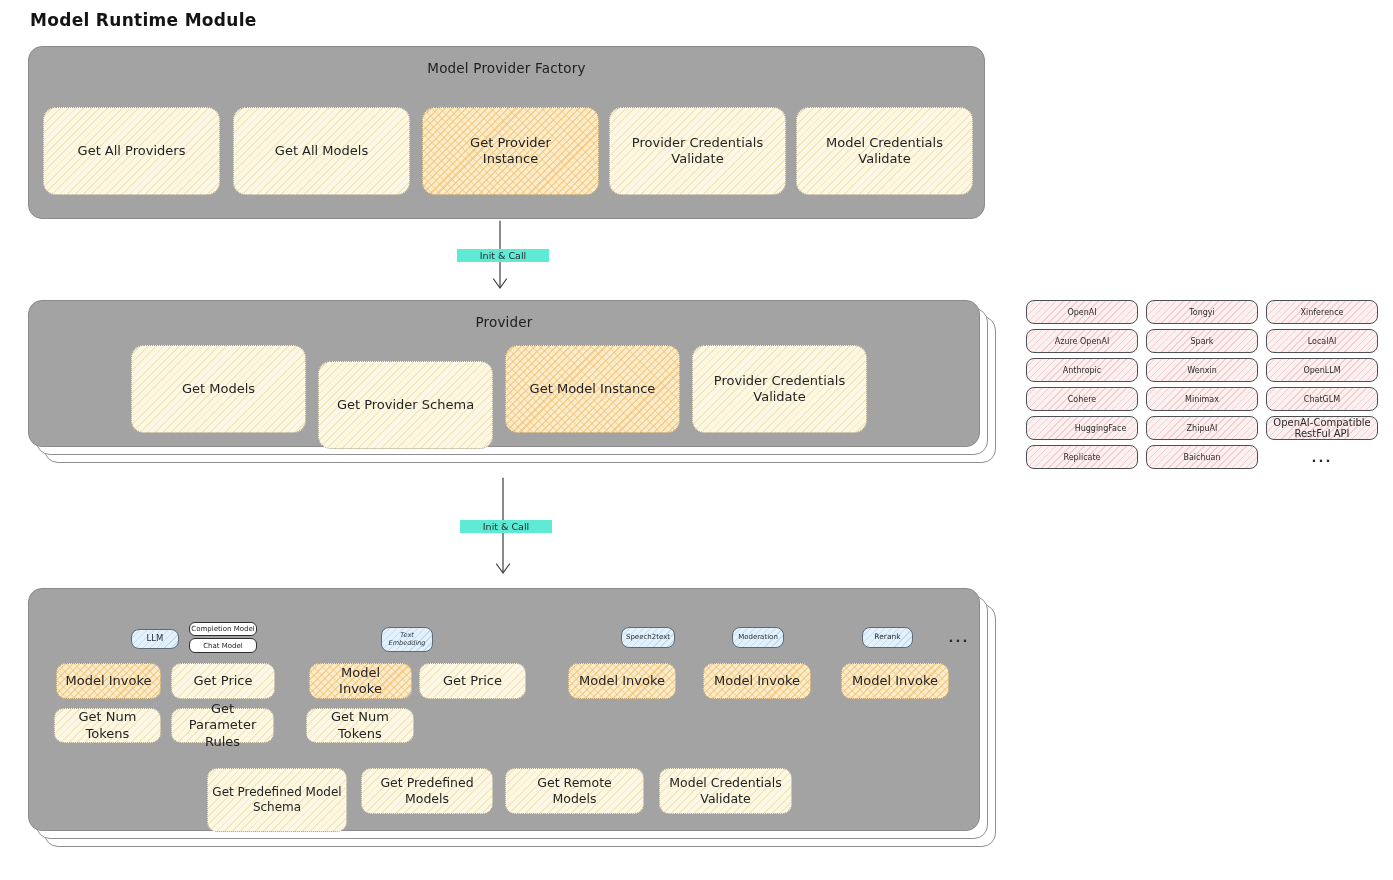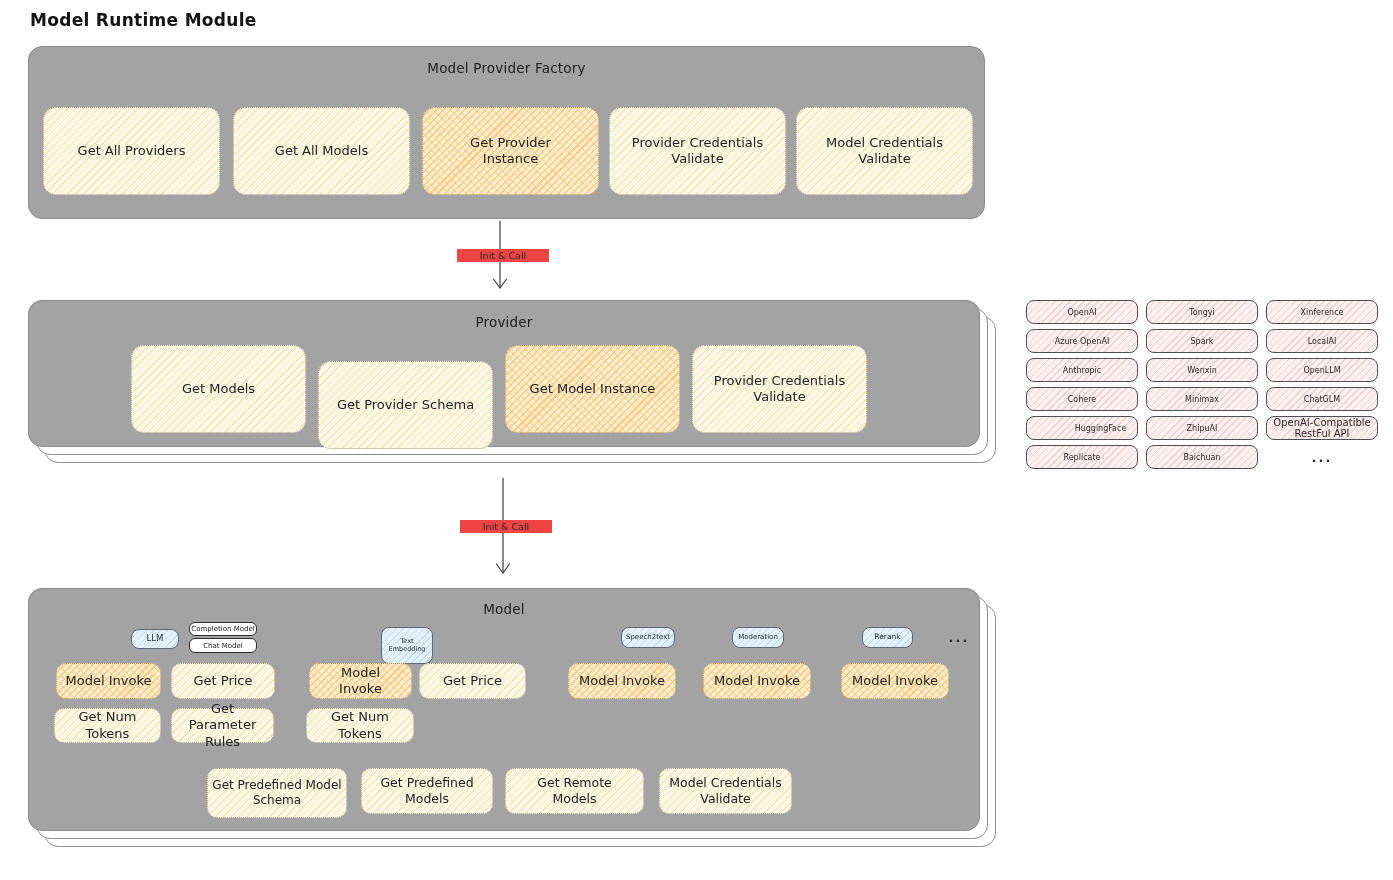--- a/index.html
+++ b/index.html
@@ -61,21 +61,21 @@
   .minitab {
     position:absolute; display:flex; align-items:center; justify-content:center;
     text-align:center; font-size:7px; color:#1c1c1c; box-sizing:border-box;
     background:#ffffff; border:1.2px solid #2e2e2e; border-radius:6px;
   }
   .ellipsis {
     position:absolute; display:flex; align-items:center; justify-content:center;
     font-size:13px; font-weight:600; letter-spacing:2px; color:#2b2b2b;
   }
   .arrow-label {
-    position:absolute; background:#ef4444; text-align:center; font-size:9.5px; color:#2a2a2a;
+    position:absolute; background:#5eead4; text-align:center; font-size:9.5px; color:#2a2a2a;
     padding:1px 2px;
   }
   svg.arrow { position:absolute; overflow:visible; }
 </style>
 </head>
 <body>
 
 <div class="canvas">
 
   <div class="page-title">Model Runtime Module</div>
@@ -126,42 +126,41 @@
 
   <svg class="arrow" style="left:492px; top:478px;" width="22" height="102" viewBox="0 0 22 102">
     <path d="M11 0 L11 94" stroke="#3c3c3c" stroke-width="1.2" fill="none" stroke-linecap="round"></path>
     <path d="M4.5 86 L11 95 L17.5 86" stroke="#3c3c3c" stroke-width="1.2" fill="none" stroke-linecap="round"></path>
   </svg>
   <div class="arrow-label" style="left:460px; top:520px; width:88px;">Init &amp; Call</div>
 
   <div class="stack-layer" style="left:44px; top:604px; width:952px; height:243px;"></div>
   <div class="stack-layer" style="left:36px; top:596px; width:952px; height:243px;"></div>
   <div class="container" style="left:28px; top:588px; width:952px; height:243px;">
-    <div class="container-title" style="margin-top:12px;">Model</div>
 
     <div class="tab" style="left:102px; top:40px; width:48px; height:20px; font-size:8.5px;">LLM</div>
     <div class="minitab" style="left:160px; top:33px; width:68px; height:14px;">Completion Model</div>
     <div class="minitab" style="left:160px; top:49px; width:68px; height:15px;">Chat Model</div>
-    <div class="tab" style="left:352px; top:38px; width:52px; height:37px; font-size:6.5px; padding:4px 8px;">Text Embedding</div>
+    <div class="tab" style="left:352px; top:38px; width:52px; height:25px; font-size:6.5px; padding:4px 8px;font-style:italic;">Text Embedding</div>
     <div class="tab" style="left:569px; top:38px; width:54px; height:21px;margin-left:23px;">Speech2text</div>
     <div class="tab" style="left:703px; top:38px; width:52px; height:21px;">Moderation</div>
     <div class="tab" style="left:833px; top:38px; width:51px; height:21px; font-size:7.5px;">Rerank</div>
     <div class="ellipsis" style="left:915px; top:36px; width:30px; height:24px;">...</div>
 
     <div class="node hl small" style="left:27px; top:74px; width:105px; height:36px;">Model Invoke</div>
     <div class="node light small" style="left:142px; top:74px; width:104px; height:36px;">Get Price</div>
     <div class="node hl small" style="left:280px; top:74px; width:103px; height:36px;">Model Invoke</div>
     <div class="node light small" style="left:390px; top:74px; width:107px; height:36px;">Get Price</div>
     <div class="node hl small" style="left:539px; top:74px; width:108px; height:36px;">Model Invoke</div>
     <div class="node hl small" style="left:674px; top:74px; width:108px; height:36px;">Model Invoke</div>
     <div class="node hl small" style="left:812px; top:74px; width:108px; height:36px;">Model Invoke</div>
 
     <div class="node light small" style="left:25px; top:119px; width:107px; height:35px;">Get Num Tokens</div>
     <div class="node light small" style="left:142px; top:119px; width:103px; height:35px; padding:0 12px;">Get Parameter Rules</div>
     <div class="node light small" style="left:277px; top:119px; width:108px; height:35px;">Get Num Tokens</div>
 
-    <div class="node light small" style="left:178px; top:179px; width:140px; height:50px; font-size:12px; padding:0 4px;">Get Predefined Model Schema</div>
+    <div class="node light small" style="left:178px; top:179px; width:140px; height:64px; font-size:12px; padding:0 4px;">Get Predefined Model Schema</div>
     <div class="node light small" style="left:332px; top:179px; width:132px; height:46px; font-size:12.5px; padding:0 18px;">Get Predefined Models</div>
     <div class="node light small" style="left:476px; top:179px; width:139px; height:46px; font-size:12.5px;">Get Remote Models</div>
     <div class="node light small" style="left:630px; top:179px; width:133px; height:46px; font-size:12.5px; padding:0 6px;">Model Credentials Validate</div>
   </div>
 
 </div>
 
 </body></html>

